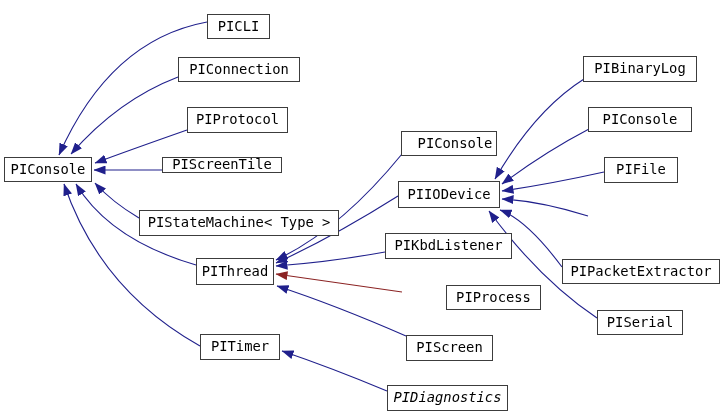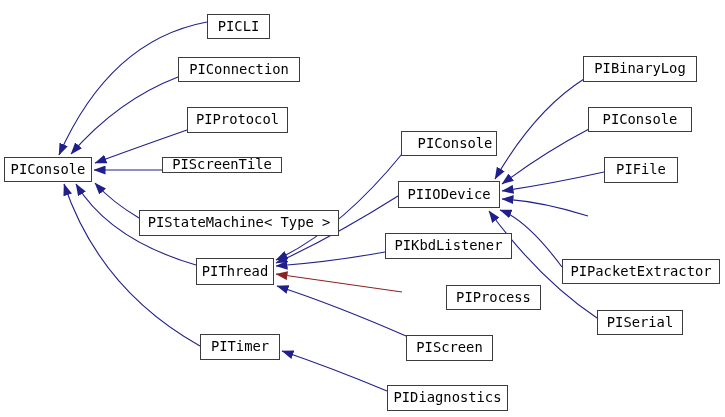--- a/index.html
+++ b/index.html
@@ -71,19 +71,19 @@
     <div class="node" style="left: 187px; top: 107px; width: 101px; height: 26px;">PIProtocol</div>
     <div class="node" style="left: 162px; top: 157px; width: 120px; height: 16px;">PIScreenTile</div>
     <div class="node" style="left: 139px; top: 210px; width: 200px; height: 26px;">PIStateMachine&lt; Type &gt;</div>
     <div class="node" style="left: 196px; top: 258px; width: 78px; height: 27px;">PIThread</div>
     <div class="node" style="left: 200px; top: 334px; width: 80px; height: 26px;">PITimer</div>
     <div class="node" style="left: 401px; top: 131px; width: 96px; height: 25px; padding-left: 12px;">PIConsole</div>
     <div class="node" style="left: 398px; top: 181px; width: 102px; height: 27px;">PIIODevice</div>
     <div class="node" style="left: 385px; top: 233px; width: 127px; height: 26px;">PIKbdListener</div>
     <div class="node" style="left: 402px; top: 285px; width: 95px; height: 25px; margin-left: 44px;">PIProcess</div>
     <div class="node" style="left: 406px; top: 335px; width: 87px; height: 26px;">PIScreen</div>
-    <div class="node" style="left: 387px; top: 385px; width: 121px; height: 26px;">PIDiagnostics</div>
+    <div class="node" style="left: 387px; top: 385px; width: 121px; height: 26px; font-style: italic;">PIDiagnostics</div>
     <div class="node" style="left: 583px; top: 56px; width: 114px; height: 26px;">PIBinaryLog</div>
     <div class="node" style="left: 588px; top: 107px; width: 104px; height: 25px;">PIConsole</div>
     <div class="node" style="left: 604px; top: 157px; width: 74px; height: 26px;">PIFile</div>
     <div class="node" style="left: 562px; top: 259px; width: 158px; height: 25px;">PIPacketExtractor</div>
     <div class="node" style="left: 597px; top: 310px; width: 86px; height: 25px;">PISerial</div>
   </div>
 
 </body></html>

